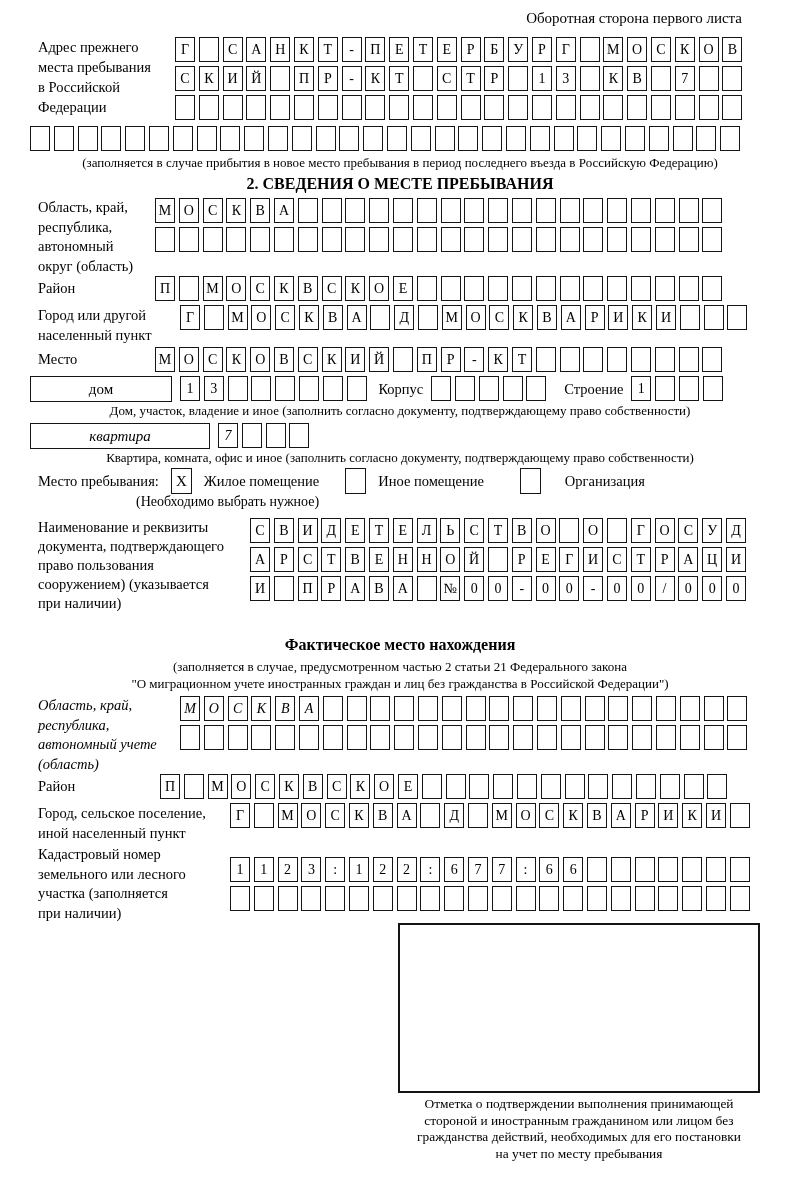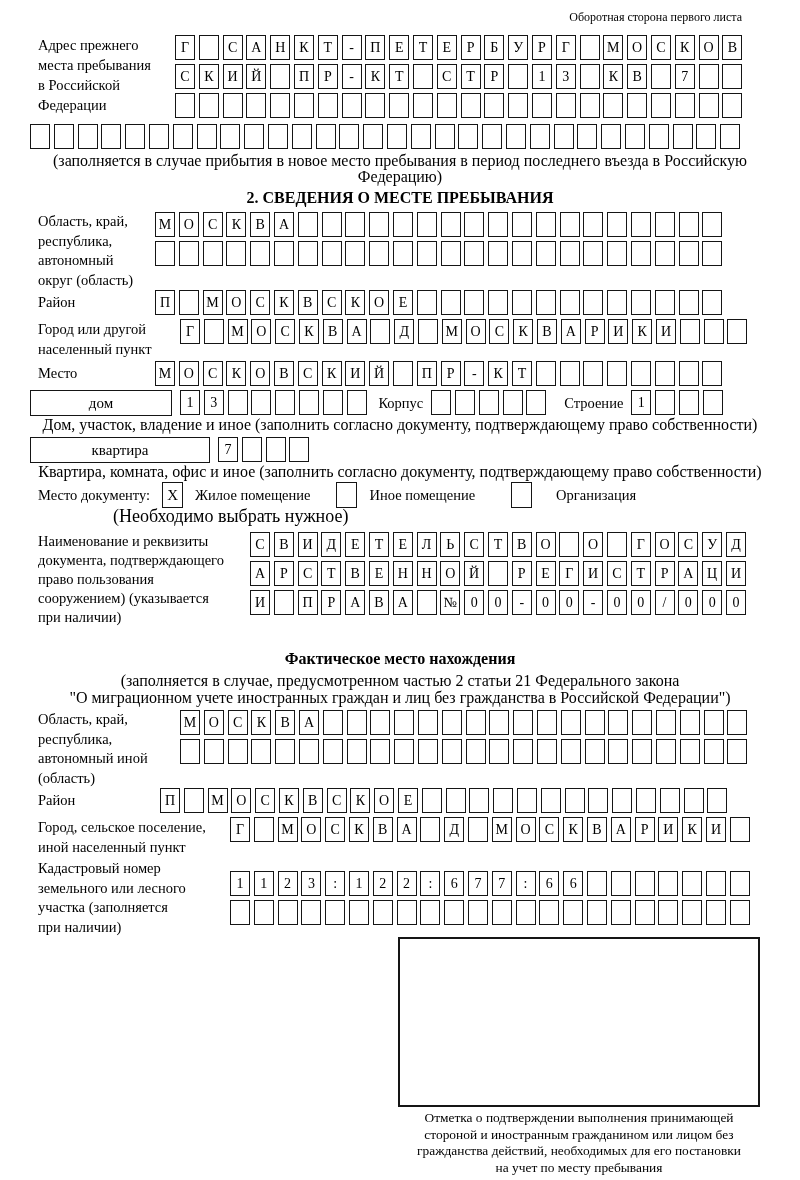--- a/index.html
+++ b/index.html
@@ -1,53 +1,53 @@
 <!DOCTYPE html>
 <html><head>
 <meta charset="utf-8">
 <style>
   html,body{margin:0;padding:0;background:#fff;}
   .page{
     width:800px;height:1180px;box-sizing:border-box;
     padding:10px 30px 0 30px;overflow:hidden;position:relative;
     font-family:"Liberation Serif","DejaVu Serif",serif;color:#000;background:#fff;
   }
-  .hdr{text-align:right;font-size:12px;padding-right:28px;margin-bottom:10px;}
+  .hdr{text-align:right;font-size:15px;padding-right:28px;margin-bottom:10px;}
   
   .frow{display:flex;align-items:flex-start;}
   .lbl{font-size:14.5px;line-height:20px;padding-left:8px;box-sizing:border-box;flex-shrink:0;}
   .lbl-1{line-height:25px;}
   
   .cellrow{display:flex;margin-bottom:4px;}
   .cell{
     width:20px;height:25px;box-sizing:border-box;border:1.6px solid #151515;
     margin-right:3.8px;display:flex;align-items:center;justify-content:center;
     font-size:14px;line-height:1;background:#fff;flex-shrink:0;
   }
-  .caption{font-size:16px;text-align:center;margin:1px 0 2px 0;line-height:16px;}
+  .caption{font-size:13px;text-align:center;margin:1px 0 2px 0;line-height:16px;}
   .sec-title{font-size:16px;font-weight:bold;text-align:center;margin:4px 0 5px 0;line-height:18px;}
   .widebox{
     box-sizing:border-box;border:1.7px solid #151515;height:26px;display:flex;
     align-items:center;justify-content:center;font-size:15px;background:#fff;flex-shrink:0;
   }
   .inline-lbl{font-size:14.5px;line-height:26px;white-space:nowrap;}
   .chk{
     width:21px;height:26px;box-sizing:border-box;border:1.6px solid #151515;
     display:flex;align-items:center;justify-content:center;font-size:15px;flex-shrink:0;background:#fff;
   }
   .stamp-box{
     box-sizing:border-box;border:2px solid #151515;width:362px;height:170px;
     margin-left:368px;background:#fff;
   }
   .stamp-caption{
     width:402px;margin-left:348px;text-align:center;font-size:13.4px;line-height:16.5px;margin-top:3px;
   }
-  .mt4{margin-top:4px;} .mt6{} .mt8{margin-top:8px;}
+  .mt4{margin-top:4px;font-style:italic;} .mt6{} .mt8{margin-top:8px;}
   .gap8{width:8px;flex-shrink:0;} .gap12{width:12px;flex-shrink:0;} .gap14{width:14px;flex-shrink:0;}
-  .hint{font-size:18px;margin-left:83px;line-height:16px;}
+  .hint{font-size:14px;margin-left:106px;line-height:16px;}
 </style>
 </head>
 <body>
 
 <div class="page">
 
   <div class="hdr">Оборотная сторона первого листа</div>
 
   <div class="frow" style="min-height:86px;">
     <div class="lbl" style="width:145px;">
@@ -370,21 +370,21 @@
     <div class="cellrow" style="margin-bottom:0;">
         <span class="cell">7</span>
         <span class="cell"></span>
         <span class="cell"></span>
         <span class="cell"></span>
       </div>
   </div>
   <div class="caption">Квартира, комната, офис и иное (заполнить согласно документу, подтверждающему право собственности)</div>
 
   <div class="frow mt6" style="align-items:center;">
-    <div class="inline-lbl" style="padding-left:8px;">Место документу:</div>
+    <div class="inline-lbl" style="padding-left:8px;">Место пребывания:</div>
     <div class="gap12"></div>
     <div class="chk">X</div>
     <div class="gap12"></div>
     <div class="inline-lbl">Жилое помещение</div>
     <div style="width:26px;flex-shrink:0;"></div>
     <div class="chk"></div>
     <div class="gap12"></div>
     <div class="inline-lbl">Иное помещение</div>
     <div style="width:36px;flex-shrink:0;"></div>
     <div class="chk"></div>
@@ -477,21 +477,21 @@
   <div class="sec-title mt6">Фактическое место нахождения</div>
   <div class="caption" style="line-height:16.5px;">
       <div>(заполняется в случае, предусмотренном частью 2 статьи 21 Федерального закона</div>
       <div>"О миграционном учете иностранных граждан и лиц без гражданства в Российской Федерации")</div>
     </div>
 
   <div class="frow mt4" style="min-height:78px;">
     <div class="lbl" style="width:150px;line-height:19.5px;">
         <div>Область, край,</div>
         <div>республика,</div>
-        <div>автономный иной</div>
+        <div>автономный учете</div>
         <div>(область)</div>
       </div>
     <div>
       <div class="cellrow">
           <span class="cell">М</span>
           <span class="cell">О</span>
           <span class="cell">С</span>
           <span class="cell">К</span>
           <span class="cell">В</span>
           <span class="cell">А</span>

